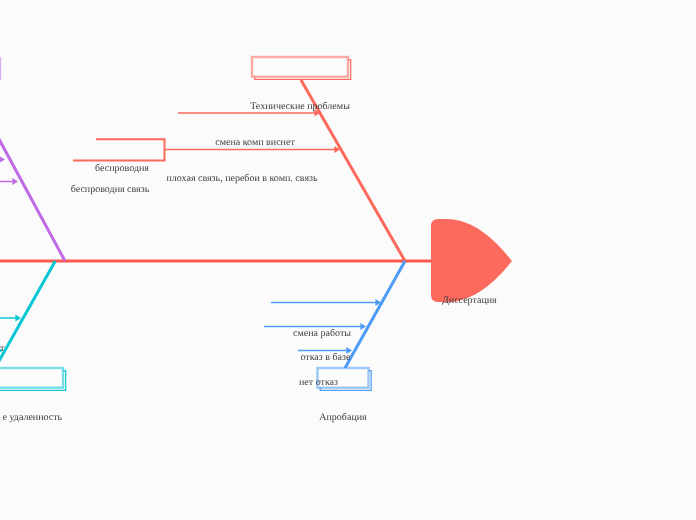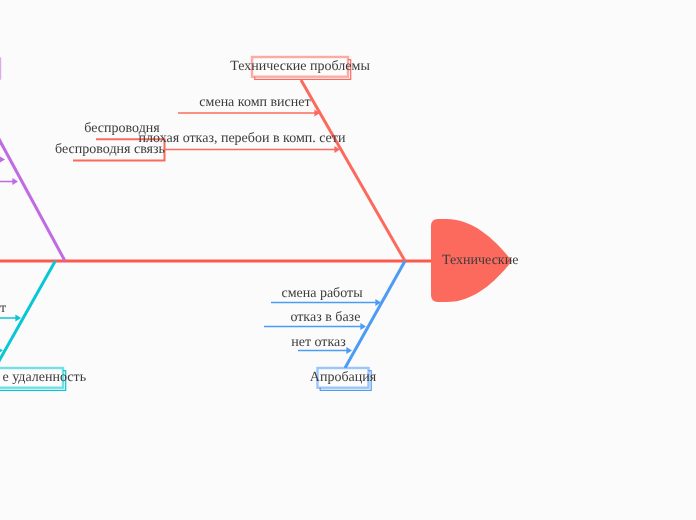--- a/index.html
+++ b/index.html
@@ -1,22 +1,22 @@
 <!DOCTYPE html>
 <html><head>
 <meta charset="utf-8">
 <title>Fishbone diagram</title>
 <style>
   html,body{margin:0;padding:0;}
   body{width:696px;height:520px;background:#fbfbfb;overflow:hidden;
        font-family:"Liberation Serif",serif;-webkit-font-smoothing:antialiased;text-rendering:geometricPrecision;}
   #canvas{position:relative;width:696px;height:520px;background:#fbfbfb;}
   #net{position:absolute;left:0;top:0;}
-  .lbl{position:absolute;font-family:"Liberation Serif",serif;font-size:14px;
-       color:#3c3c3c;white-space:nowrap;line-height:10px;transform:translateZ(0);}
+  .lbl{position:absolute;font-family:"Liberation Serif",serif;font-size:10px;
+       color:#3c3c3c;white-space:nowrap;line-height:10px;transform:translateZ(0);margin-top:40px;}
 </style>
 </head>
 <body>
 
 <div id="canvas">
   <svg id="net" viewBox="0 0 696 520" width="696" height="520">
       <line x1="0" y1="261" x2="434" y2="261" stroke="#fc5a4d" stroke-width="3"></line>
       <path d="M 438 219 L 446.4 219 C 475.8 219 497.5 243.3 512 261 C 497.5 278.7 475.8 302 446.4 302 L 438 302 Q 431 302 431 295 L 431 226 Q 431 219 438 219 Z" fill="#fc6a5d"></path>
       <line x1="301" y1="80" x2="405" y2="261" stroke="#fc6a5d" stroke-width="3"></line>
       <g>
@@ -66,24 +66,24 @@
       <rect x="-95" y="58.5" width="95" height="20" fill="#fdfdfd" stroke="#c06ae4" stroke-width="2.4" opacity="0.55"></rect>
       <g>
         <line x1="-40" y1="159.5" x2="1.5" y2="159.5" stroke="#c06ae4" stroke-width="1.7"></line>
         <path d="M 5 159.5 L -0.5999999999999996 156.1 L -0.5999999999999996 162.9 Z" fill="#c06ae4"></path>
       </g>
       <g>
         <line x1="-40" y1="181.5" x2="14.5" y2="181.5" stroke="#c06ae4" stroke-width="1.7"></line>
         <path d="M 18 181.5 L 12.4 178.1 L 12.4 184.9 Z" fill="#c06ae4"></path>
       </g>
     </svg>
-<div class="lbl" style="left: 442px; top: 256px;">Технические</div>
+<div class="lbl" style="left: 442px; top: 256px;">Диссертация</div>
     <div class="lbl" style="left: 300px; top: 61.5px; transform: translateX(-50%) translateZ(0px);">Технические проблемы</div>
     <div class="lbl" style="left: 255px; top: 98px; transform: translateX(-50%) translateZ(0px);">смена комп виснет</div>
-    <div class="lbl" style="left: 242px; top: 134px; transform: translateX(-50%) translateZ(0px);">плохая отказ, перебои в комп. сети</div>
+    <div class="lbl" style="left: 242px; top: 134px; transform: translateX(-50%) translateZ(0px);">плохая связь, перебои в комп. связь</div>
     <div class="lbl" style="left: 122px; top: 124px; transform: translateX(-50%) translateZ(0px);">беспроводня</div>
     <div class="lbl" style="left: 110px; top: 145px; transform: translateX(-50%) translateZ(0px);">беспроводня связь</div>
     <div class="lbl" style="left: 343px; top: 373.2px; transform: translateX(-50%) translateZ(0px);">Апробация</div>
     <div class="lbl" style="left: 322px; top: 289px; transform: translateX(-50%) translateZ(0px);">смена работы</div>
     <div class="lbl" style="left: 325.4px; top: 313px; transform: translateX(-50%) translateZ(0px);">отказ в базе</div>
     <div class="lbl" style="left: 318.5px; top: 337.5px; transform: translateX(-50%) translateZ(0px);">нет отказ</div>
     <div class="lbl" style="left: 2.5px; top: 373.2px;">е удаленность</div>
     <div class="lbl" style="left: 0px; top: 303.7px;">т</div>
   </div>
 

